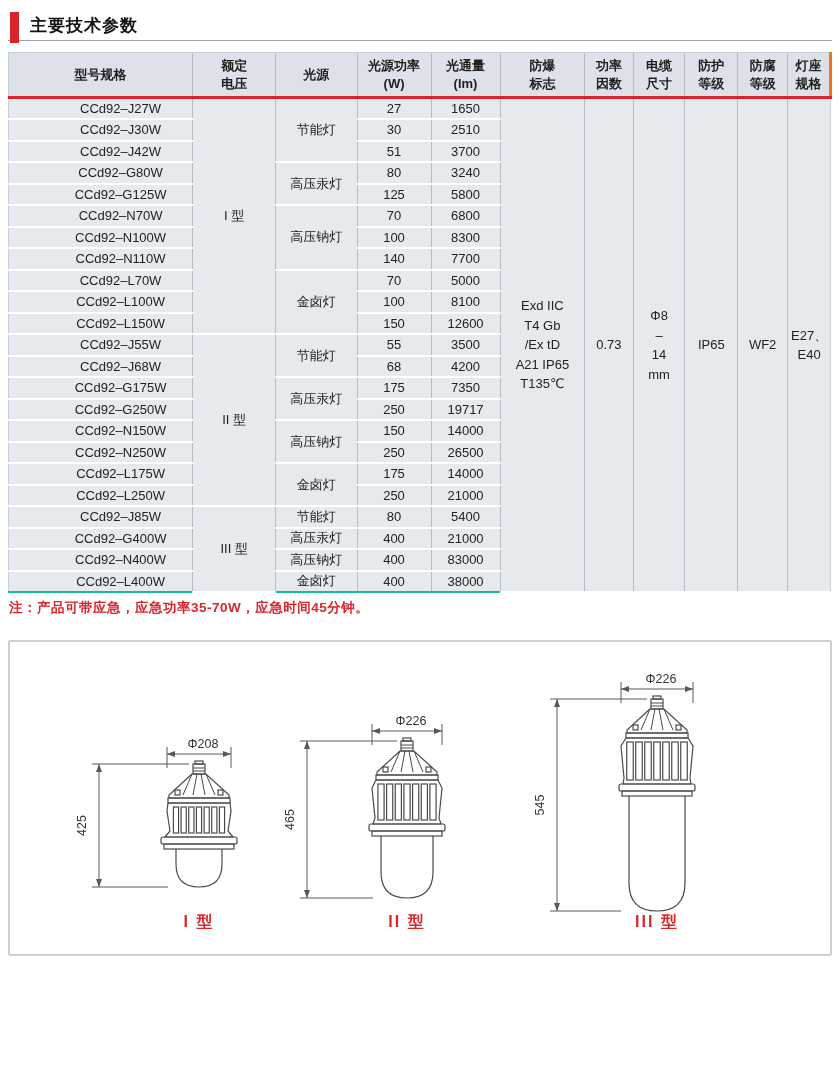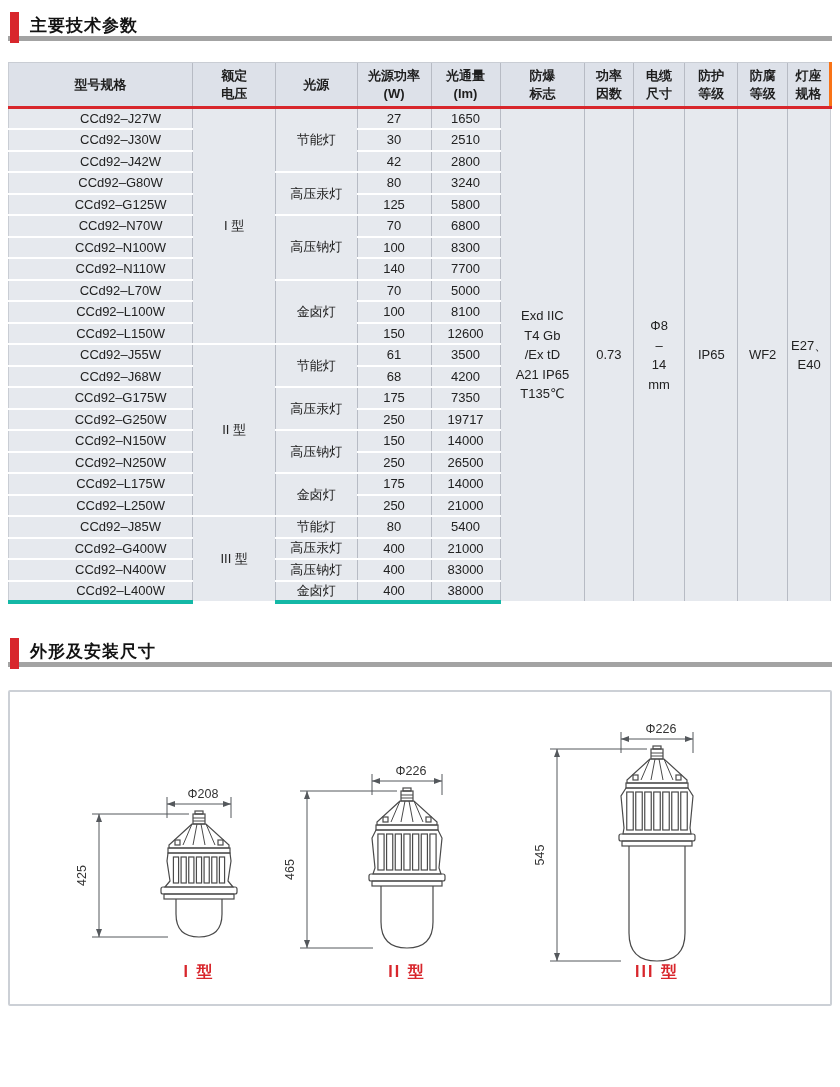--- a/index.html
+++ b/index.html
@@ -5,45 +5,45 @@
   * { box-sizing: border-box; }
   html,body { margin:0; padding:0; }
   body {
     width:840px; height:1087px; background:#fff;
     font-family:"Liberation Sans","DejaVu Sans",sans-serif;
     color:#222;
   }
   .page { padding:12px 8px 0 8px; width:840px; }
 
   
-  .section-header { position:relative; height:29px; border-bottom:5px solid #a3a3a3; }
+  .section-header { position:relative; height:29px; border-bottom:1px solid #a3a3a3; }
   .red-bar { position:absolute; left:2px; top:0; width:9px; height:31px; background:var(--accent); }
   .section-title {
     position:absolute; left:22px; top:2px;
     font-size:17px; font-weight:bold; color:#121212; letter-spacing:1px;
   }
 
   
-  table.spec { width:100%; border-collapse:collapse; table-layout:fixed; margin-top:21px; }
+  table.spec { width:100%; border-collapse:collapse; table-layout:fixed; margin-top:11px; }
   table.spec th {
     background:#dde1e9; font-size:13px; font-weight:600; color:#1e1e1e;
     white-space:pre-line; line-height:1.35; height:45px; vertical-align:middle;
     border-left:1px solid #b7bbc4; border-top:1px solid #c9cdd4;
     border-bottom:3px solid var(--accent); padding:2px 1px; text-align:center;
   }
   table.spec th:first-child { border-left:1px solid #c9cdd4; }
   table.spec th:last-child  { border-right:3px solid #f97316; }
   table.spec td {
     background:#e6e9ee; font-size:13px; color:#222; text-align:center;
     vertical-align:middle; height:21.5px; padding:0 2px;
     border-left:1px solid #b7bbc4; border-bottom:2px solid #fff;
   }
   table.spec td:first-child { border-left:1px solid #c9cdd4;padding-left:42px; }
   table.spec td:last-child  { border-right:1px solid #c9cdd4; }
-  table.spec tbody tr:last-child td { border-bottom:4px solid #14b8a6; }
+  table.spec tbody tr:last-child td { border-bottom:2px solid #14b8a6; }
   td.shared-cell { white-space:pre-line; line-height:1.5; }
 
   
   .note { margin-top:6px; padding-left:1px; font-size:13.5px; font-weight:bold; color:var(--accent); letter-spacing:0.5px; }
 
   .section-header.second { margin-top:34px; }
 
   
   .diagram-box {
     margin-top:23px; height:316px; position:relative;
@@ -126,22 +126,22 @@
           <td class="shared-cell" rowspan="23">E27、
 E40</td>
         </tr>
         <tr>
           <td>CCd92–J30W</td>
           <td>30</td>
           <td>2510</td>
         </tr>
         <tr>
           <td>CCd92–J42W</td>
-          <td>42</td>
-          <td>2800</td>
+          <td>51</td>
+          <td>3700</td>
         </tr>
         <tr>
           <td>CCd92–G80W</td>
           <td rowspan="2">高压汞灯</td>
           <td>80</td>
           <td>3240</td>
         </tr>
         <tr>
           <td>CCd92–G125W</td>
           <td>125</td>
@@ -176,21 +176,21 @@
         </tr>
         <tr>
           <td>CCd92–L150W</td>
           <td>150</td>
           <td>12600</td>
         </tr>
         <tr>
           <td>CCd92–J55W</td>
           <td rowspan="8">II 型</td>
           <td rowspan="2">节能灯</td>
-          <td>61</td>
+          <td>55</td>
           <td>3500</td>
         </tr>
         <tr>
           <td>CCd92–J68W</td>
           <td>68</td>
           <td>4200</td>
         </tr>
         <tr>
           <td>CCd92–G175W</td>
           <td rowspan="2">高压汞灯</td>
@@ -245,25 +245,22 @@
         </tr>
         <tr>
           <td>CCd92–L400W</td>
           <td rowspan="1">金卤灯</td>
           <td>400</td>
           <td>38000</td>
         </tr>
       </tbody>
   </table>
 
-
-  <div class="section-header second">
-    <span class="red-bar"></span>
-    <span class="section-title">外形及安装尺寸</span>
-  </div>
+  <div class="note">注：产品可带应急，应急功率35-70W，应急时间45分钟。</div>
+
 
   <div class="diagram-box" id="diagram-box">
       <svg class="diagram-svg" width="240" height="157" viewBox="0 0 240 157" style="left:59px; top:92px">
         <line x1="98" y1="20" x2="162" y2="20" stroke="#54585c" stroke-width="1"></line>
         <polygon points="98,20 106,17 106,23" fill="#54585c"></polygon>
         <polygon points="162,20 154,17 154,23" fill="#54585c"></polygon>
         <line x1="98" y1="13" x2="98" y2="34" stroke="#54585c" stroke-width="1"></line>
         <line x1="162" y1="13" x2="162" y2="34" stroke="#54585c" stroke-width="1"></line>
         <text x="134" y="14" text-anchor="middle" font-size="12.5" fill="#333">Φ208</text>
         <line x1="30" y1="30" x2="30" y2="153" stroke="#54585c" stroke-width="1"></line>

